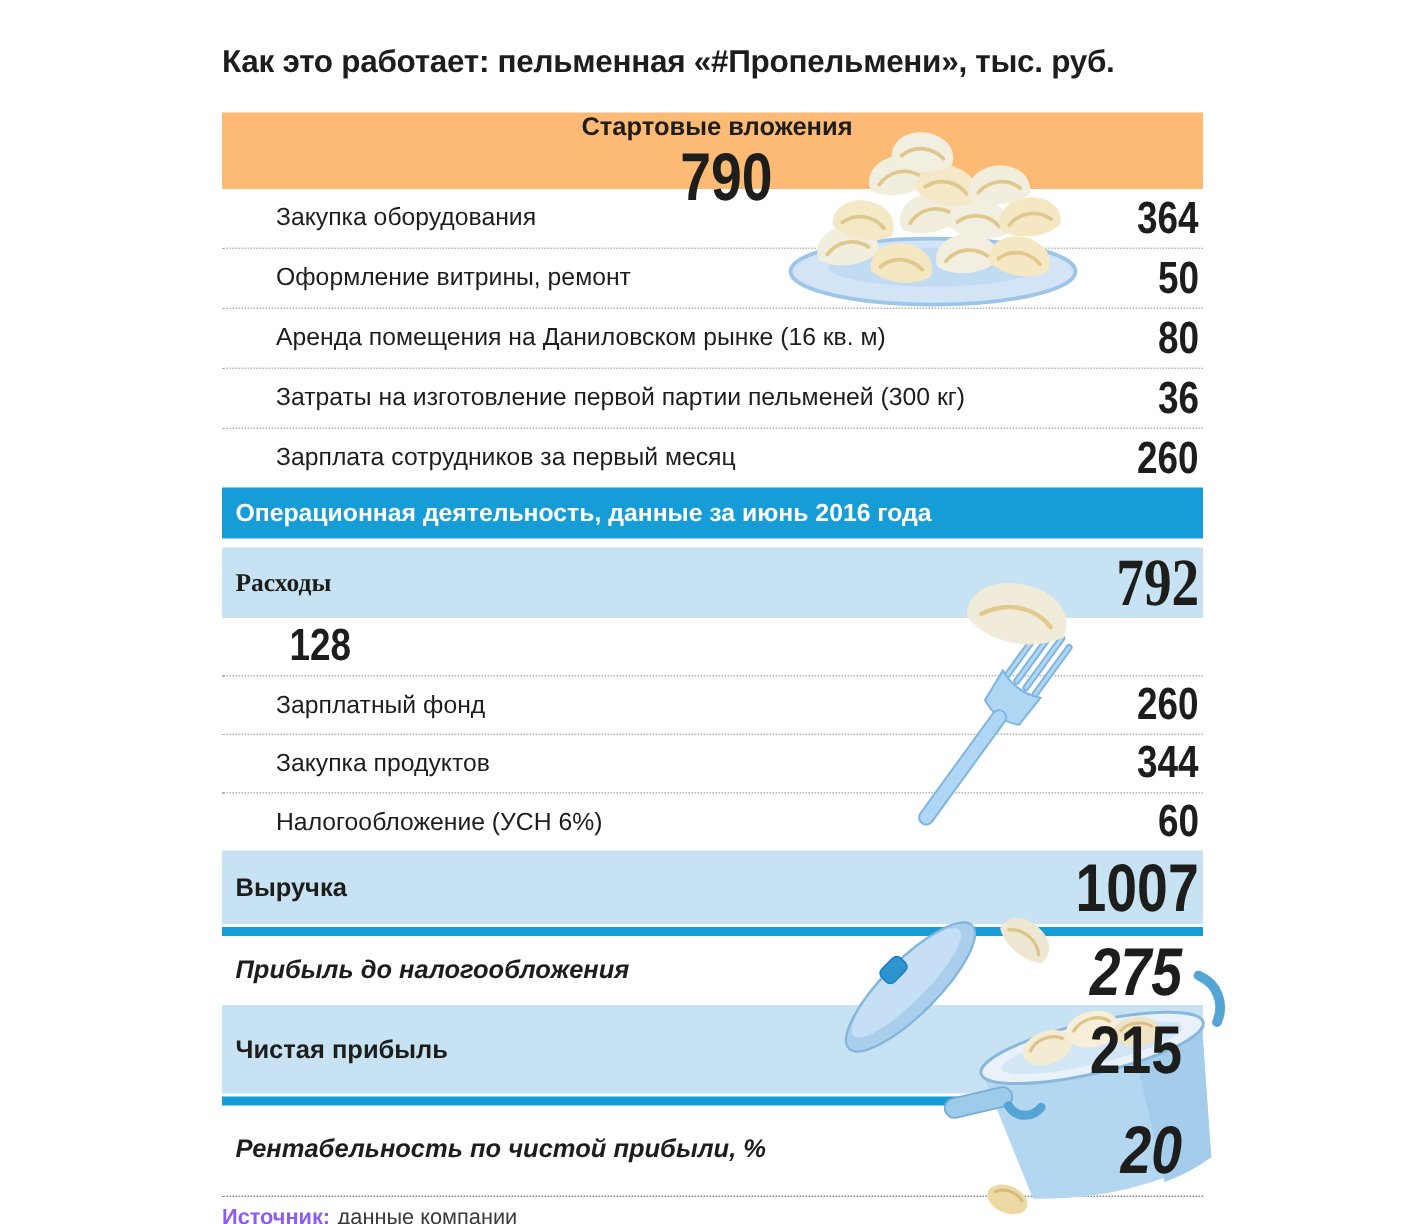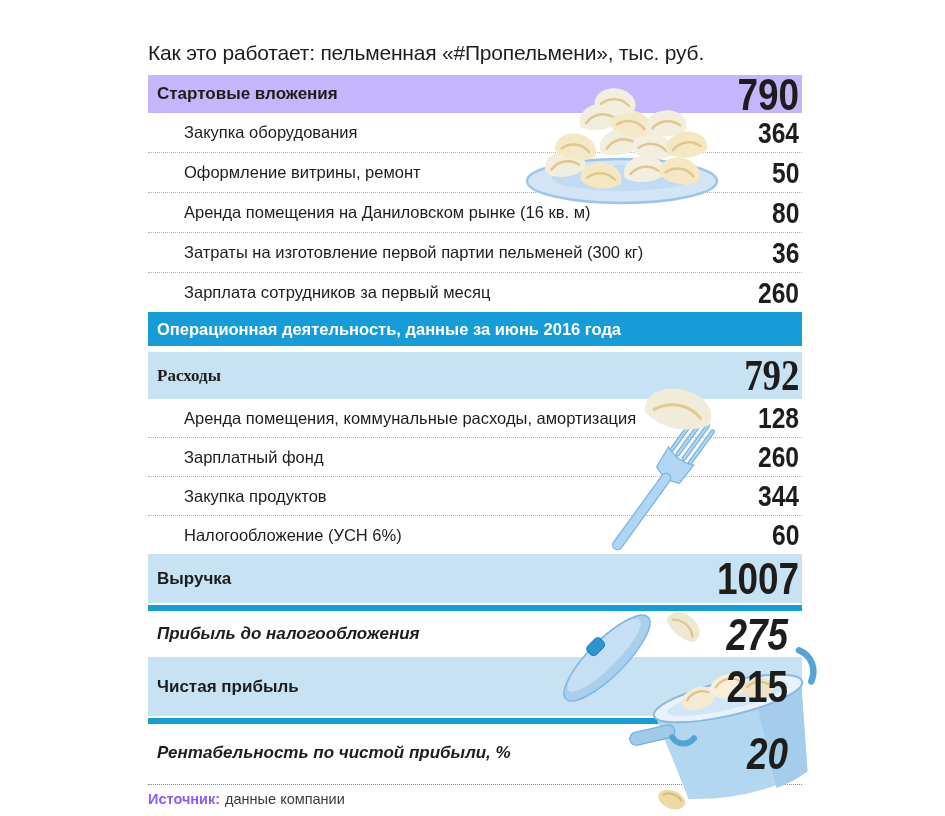--- a/index.html
+++ b/index.html
@@ -1,22 +1,22 @@
 <!DOCTYPE html>
 <html><head>
 <meta charset="utf-8">
 <style>
   html,body{margin:0;padding:0;background:#ffffff;}
   .canvas{position:relative;width:945px;height:816px;background:#ffffff;overflow:hidden;
           font-family:"Liberation Sans",sans-serif;color:#1d1d1b;}
-  .title{position:absolute;left:148px;top:41px;font-size:21px;font-weight:400;letter-spacing:-0.2px;}
+  .title{position:absolute;left:148px;top:30px;font-size:21px;font-weight:700;letter-spacing:-0.2px;}
   .content{position:absolute;left:148px;top:75px;width:654px;}
 
   .hdr{display:flex;justify-content:space-between;align-items:center;padding:0 3px 0 9px;}
-  .hdr.green{background:#c4b5fd;height:38px;}
+  .hdr.green{background:#fdba74;height:51px;flex-direction:column;}
   .hdr.blue{background:#c6e2f3;}
   .hdr.exp{height:47px;font-family:Liberation Serif, serif;}
   .hdr.tall{height:49px;}
   .hdr.net{height:59px;padding-right:14px;}
   .hlabel{font-size:17px;font-weight:700;}
 
   .sub{display:flex;justify-content:space-between;align-items:center;height:39px;
        padding-left:36px;padding-right:3px;}
   .sub.s4{height:38px;}
   .sub + .sub{border-top:1px dotted #b3b3b3;}
@@ -91,21 +91,20 @@
 
     <div class="gap"></div>
 
     <div class="hdr blue exp">
       <span class="hlabel">Расходы</span>
       <span class="bignum">792</span>
     </div>
 
     <div>
       <div class="sub s4">
-        <span class="slabel">Аренда помещения, коммунальные расходы, амортизация</span>
         <span class="num">128</span>
       </div>
       <div class="sub s4">
         <span class="slabel">Зарплатный фонд</span>
         <span class="num">260</span>
       </div>
       <div class="sub s4">
         <span class="slabel">Закупка продуктов</span>
         <span class="num">344</span>
       </div>

